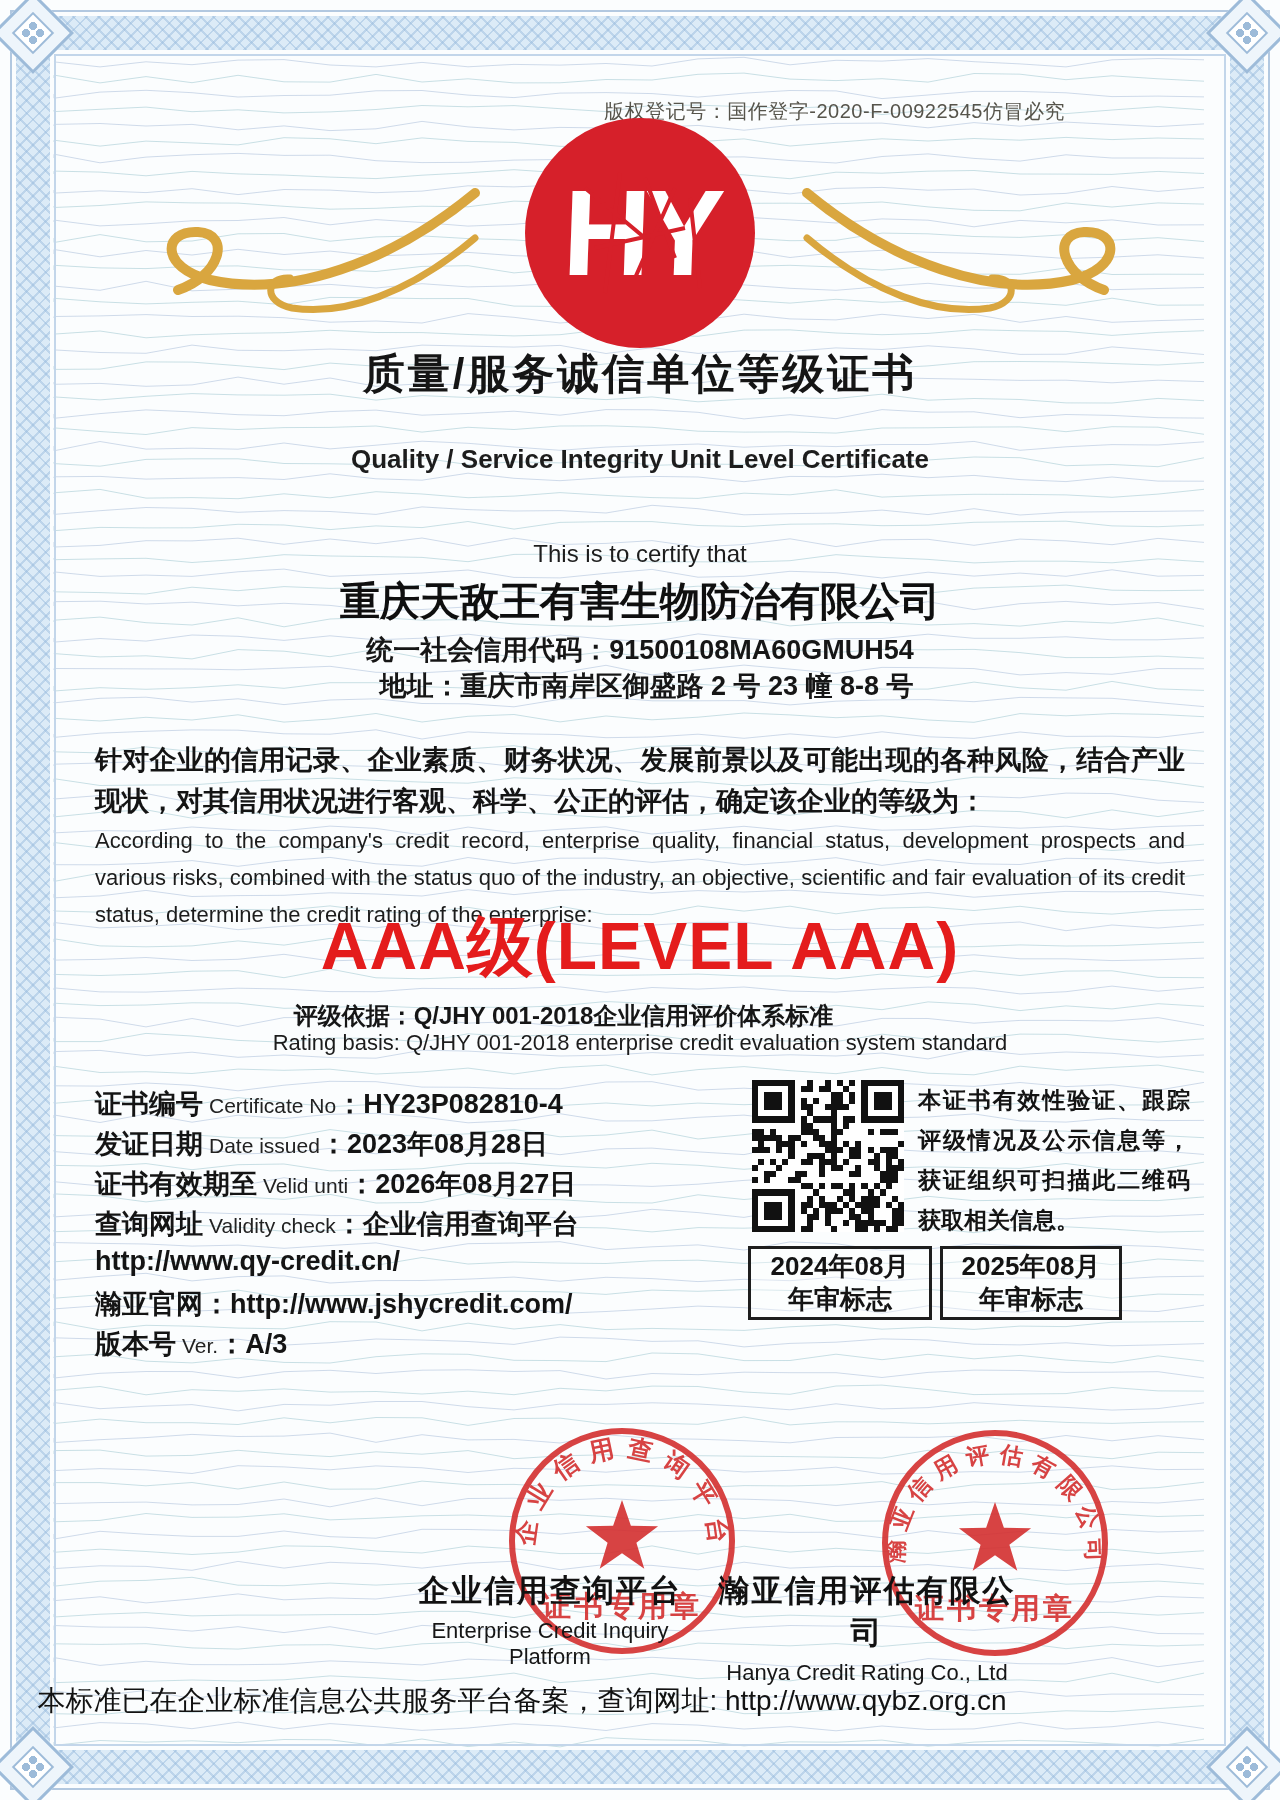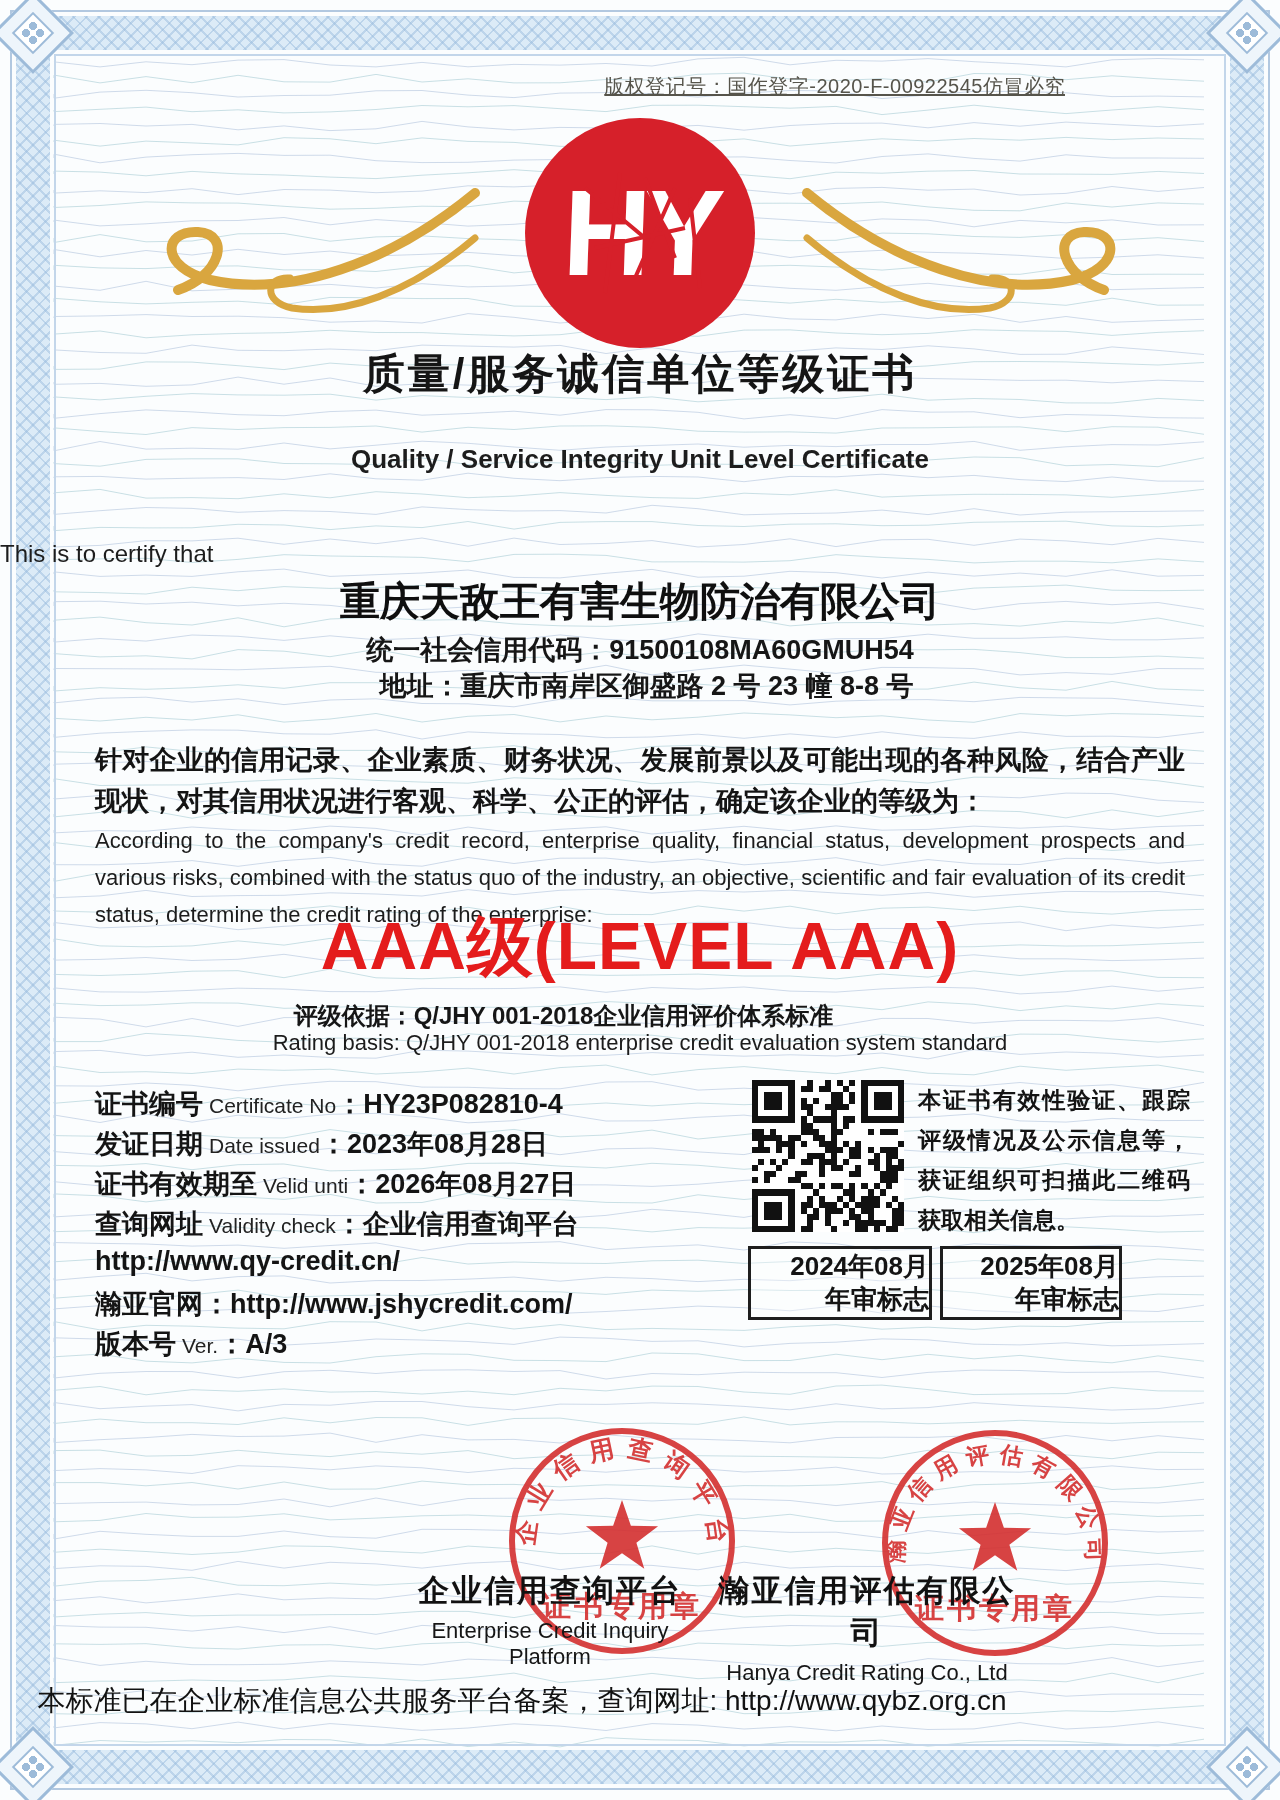--- a/index.html
+++ b/index.html
@@ -30,37 +30,37 @@
             radial-gradient(circle 4px at 18px 8px,#9dbbd9 4px,transparent 4px),
             radial-gradient(circle 4px at 8px 18px,#9dbbd9 4px,transparent 4px),
             radial-gradient(circle 4px at 18px 18px,#9dbbd9 4px,transparent 4px); }
   .corner-tl { left:4px;  top:4px; }
   .corner-tr { right:4px; top:4px; }
   .corner-bl { left:4px;  bottom:4px; }
   .corner-br { right:4px; bottom:4px; }
 
   
   .abs { position:absolute; z-index:3; }
-  .copyright { top:73px; right:215px; font-size:20px; color:#56544b; letter-spacing:.5px;text-decoration:underline; }
+  .copyright { top:98px; right:215px; font-size:20px; color:#56544b; letter-spacing:.5px; }
 
   .logo { left:525px; top:118px; width:230px; height:230px; border-radius:50%;
           background:#d6202a; z-index:3; display:flex; align-items:center; justify-content:center; }
   .logo-text { color:#ffffff; font-size:122px; font-weight:900; letter-spacing:-8px;
                transform:skewX(-2deg); line-height:1; }
   .logo-cracks { position:absolute; inset:0; }
 
   .flourish { top:168px; width:340px; height:170px; z-index:2; }
   .flourish-left  { left:140px; }
   .flourish-right { left:802px; transform:scaleX(-1); }
 
   .title { top:346px; left:0; width:1280px; text-align:center; font-size:42px; font-weight:800;
            color:#151515; letter-spacing:3px; }
   .title-en { top:444px; left:0; width:1280px; text-align:center; font-size:26px; font-weight:600; color:#1d1d1d; }
   .certify-zh { top:494px; left:0; width:1280px; text-align:center; font-size:32px; font-weight:600; color:#171717; }
-  .certify-en { top:540px; left:0; width:1280px; font-size:24px; font-weight:500; color:#1d1d1d; }
+  .certify-en { top:540px; left:0; width:1280px; text-align:center; font-size:24px; font-weight:500; color:#1d1d1d; }
 
   .company { top:574px; left:0; width:1280px; text-align:center; font-size:40px; font-weight:900; color:#0f0f0f; }
   .credit-code { top:632px; left:0; width:1280px; text-align:center; font-size:27px; font-weight:600; color:#161616; }
   .address { top:668px; left:0; width:1280px; text-align:center; font-size:27px; font-weight:700; color:#161616;padding-left:13px; }
 
   .para { left:95px; width:1090px; }
   .para-zh { top:740px; font-size:27px; line-height:41px; font-weight:600; color:#141414; text-align:justify; }
   .para-en { top:822px; font-size:22px; line-height:37px; font-weight:400; color:#1c1c1c; text-align:justify; }
 
   .rating-level { top:902px; left:0; width:1280px; text-align:center; font-size:66px; font-weight:900;
@@ -76,21 +76,21 @@
 
   .qr { left:752px; top:1080px; width:152px; height:152px; background:#ffffff;
         display:grid; grid-template-columns:repeat(25,1fr); grid-template-rows:repeat(25,1fr); }
   .qr div { background:transparent; }
   .qr div.on { background:#111111; }
 
   .qr-note { left:918px; top:1080px; width:272px; font-size:23px; line-height:40px;
              font-weight:600; color:#141414; text-align:justify; }
 
   .annual-box { top:1246px; height:74px; border:3px solid #1e1e1e; background:rgba(255,255,255,.35);
-                display:flex; flex-direction:column; align-items:flex-end; justify-content:center; }
+                display:flex; flex-direction:column; align-items:center; justify-content:center; }
   .annual-1 { left:748px; width:184px; }
   .annual-2 { left:940px; width:182px; }
   .annual-box span { font-size:26px; font-weight:600; color:#141414; line-height:33px; }
 
   .validity-note { right:158px; top:1336px; width:560px; text-align:right; font-size:27px;
                    line-height:46px; font-weight:600; color:#141414; }
 
   .stamp { position:absolute; z-index:2; opacity:.9; }
   .stamp-left  { left:505px; top:1424px; }
   .stamp-right { left:878px; top:1426px; }

